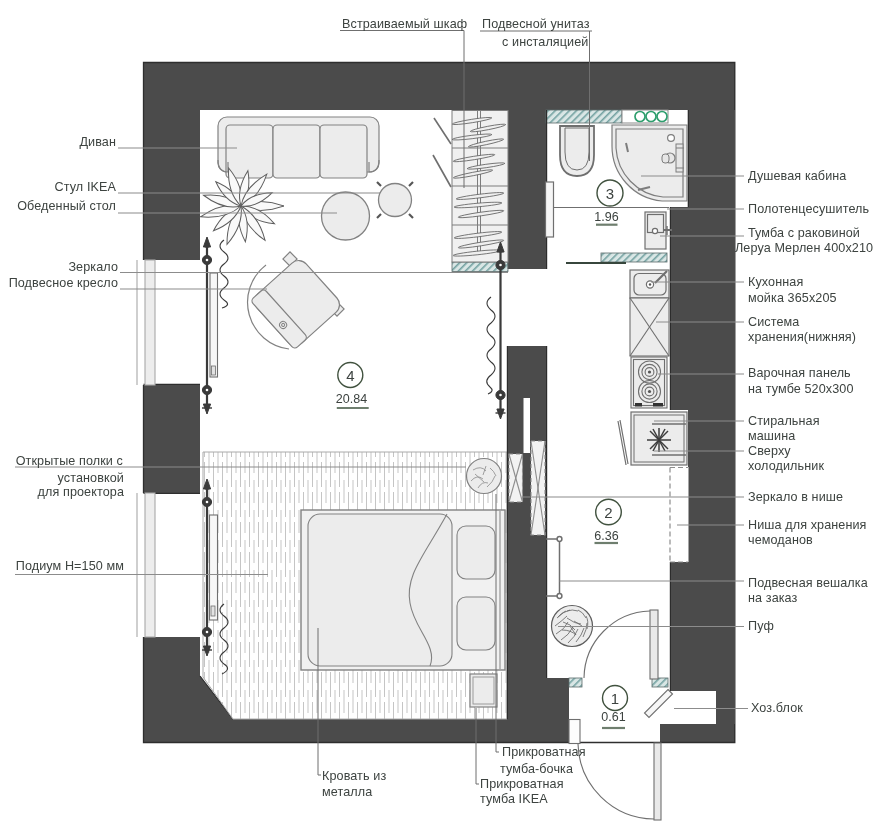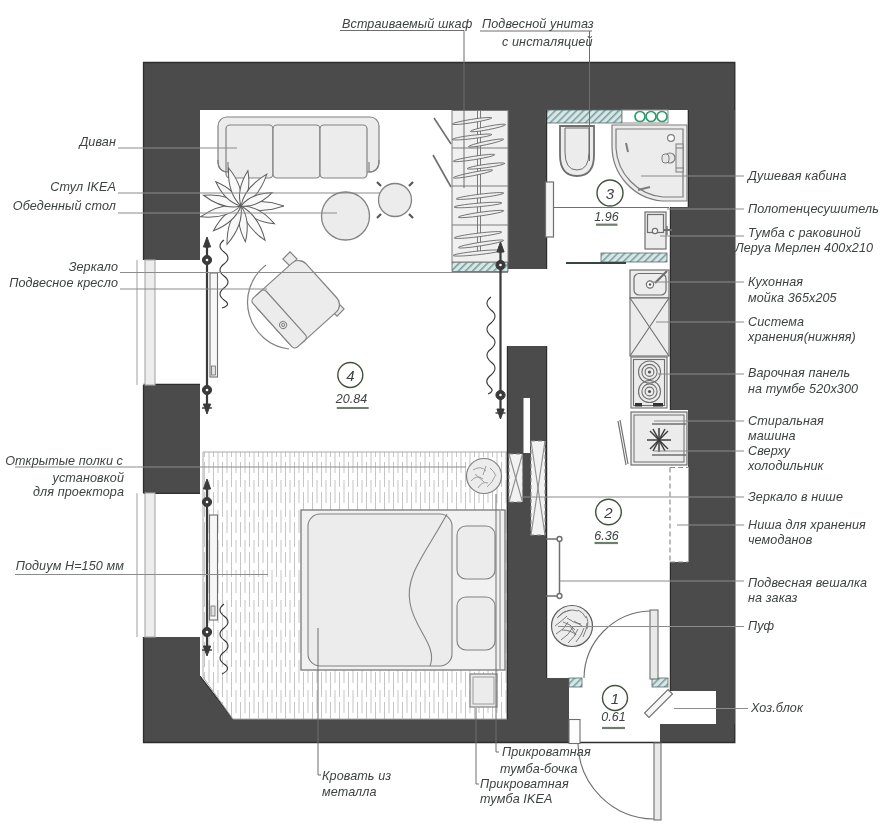--- a/index.html
+++ b/index.html
@@ -1,16 +1,16 @@
 <!DOCTYPE html>
 <html><head>
 <meta charset="utf-8">
 <style>
 html,body{margin:0;padding:0;background:#fff;}
-#page{width:889px;height:829px;position:relative;overflow:hidden;font-style:italic;}
+#page{width:889px;height:829px;position:relative;overflow:hidden;}
 text{font-family:"Liberation Sans", sans-serif;fill:#3d4340;}
 .lbl{font-size:12.6px;letter-spacing:0.1px;}
 </style>
 </head>
 <body>
 <div id="page">
 <svg width="889" height="829" viewBox="0 0 889 829">
 <defs>
 <pattern id="teal" width="5" height="5" patternTransform="rotate(45)" patternUnits="userSpaceOnUse">
   <rect width="5" height="5" fill="#d9e6e5"></rect>

